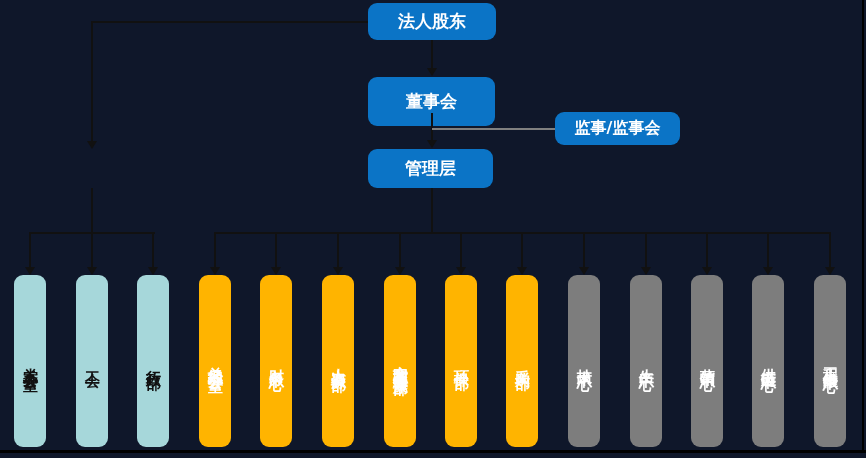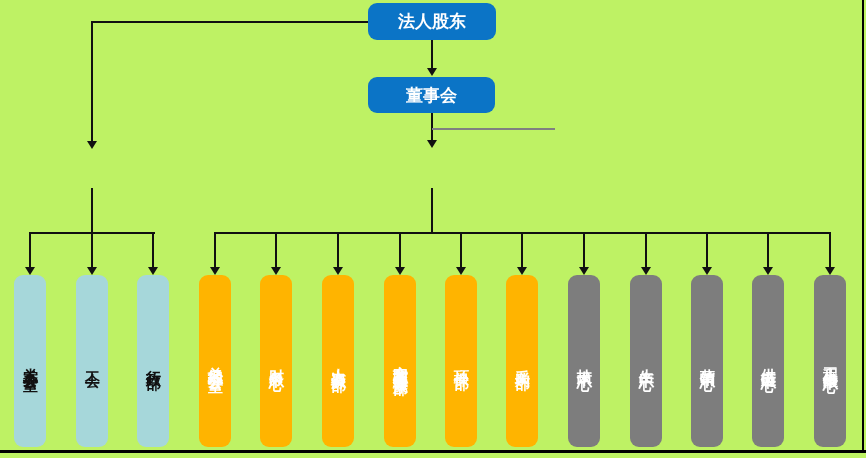--- a/index.html
+++ b/index.html
@@ -5,21 +5,21 @@
   html, body {
     margin: 0;
     padding: 0;
     background: #ffffff;
     font-family: "DejaVu Sans", "Liberation Sans", sans-serif;
   }
   #canvas {
     position: relative;
     width: 866px;
     height: 458px;
-    background: #bef264;
+    background: #0f172a;
     overflow: hidden;
   }
   
   .node {
     position: absolute;
     display: flex;
     align-items: center;
     justify-content: center;
     border-radius: 9px;
     font-weight: bold;
@@ -83,25 +83,31 @@
 </style>
 </head>
 <body>
 
 <div id="canvas">
 
   <div class="node node-blue" style="left:368px; top:3px; width:128px; height:37px;">
     <span>法人股东</span>
   </div>
 
-  <div class="node node-blue" style="left:368px; top:77px; width:127px; height:36px;">
+  <div class="node node-blue" style="left:368px; top:77px; width:127px; height:49px;">
     <span>董事会</span>
   </div>
 
-
+  <div class="node node-blue" style="left:555px; top:112px; width:125px; height:33px; font-size:16px;">
+    <span>监事/监事会</span>
+  </div>
+
+  <div class="node node-blue" style="left:368px; top:149px; width:125px; height:39px;">
+    <span>管理层</span>
+  </div>
 
 
   <div class="vline" style="left:431px; top:40px; height:29px;"></div>
   <div class="arrow-down" style="left:427px; top:68px;"></div>
 
   <div class="hline" style="left:91px; top:21px; width:277px;"></div>
   <div class="vline" style="left:91px; top:21px; height:121px;"></div>
   <div class="arrow-down" style="left:87px; top:141px;"></div>
 
   <div class="vline" style="left:431px; top:113px; height:28px;"></div>

